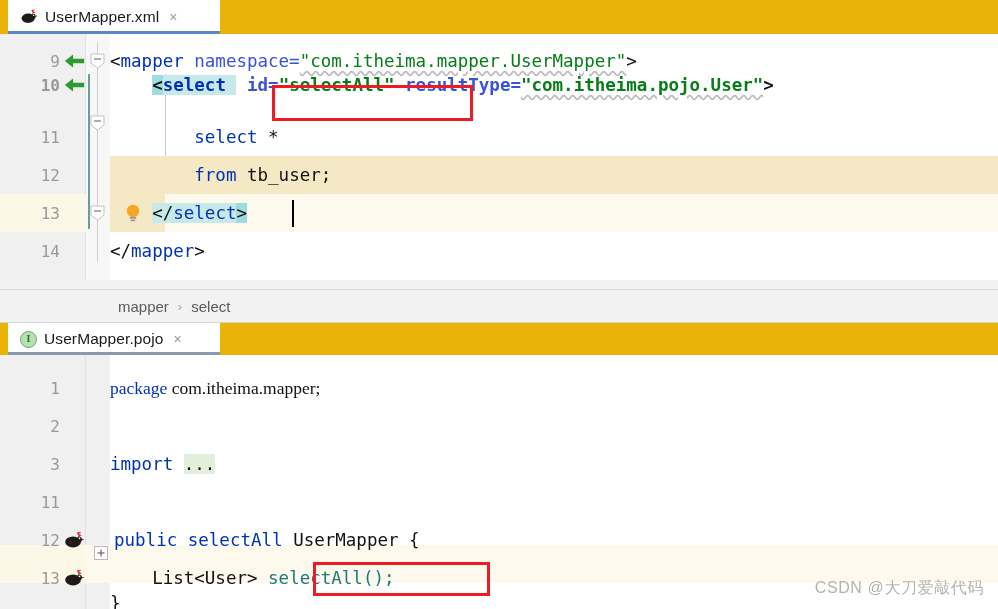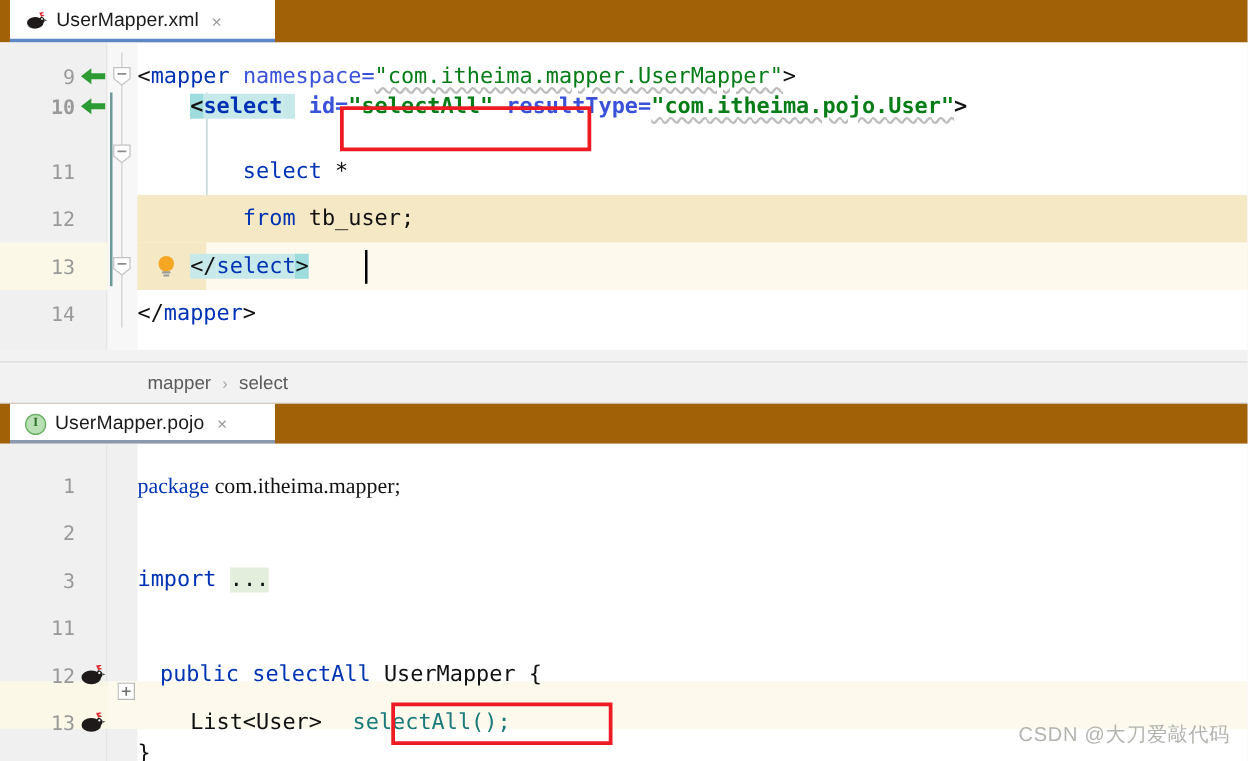--- a/index.html
+++ b/index.html
@@ -7,21 +7,21 @@
     width:998px;height:609px;overflow:hidden;
     background:#ffffff;
     font-family:"Liberation Sans", sans-serif;
     -webkit-font-smoothing:antialiased;
   }
   .app{position:relative;width:998px;height:609px;background:#f2f2f2;}
 
   
   .tabbar{
     position:absolute;left:0;width:998px;height:34px;
-    background:#a16207;
+    background:#eab308;
     border-bottom:0;
   }
   .tabbar .tab{
     position:absolute;left:8px;top:0;height:34px;
     display:flex;align-items:center;gap:7px;
     padding:0 10px 0 12px;
     background:#ffffff;
     box-sizing:border-box;
   }
   .tabbar .tab-underline{
@@ -81,21 +81,21 @@
     font-size:17.5px;
     letter-spacing:0px;
   }
 
   
   .t-tag{color:#0033b3;}
   .t-brk{color:#111111;}
   .t-attr{color:#3a51d9;}
   .t-val{color:#067d17;}
   .t-kw{color:#0033b3;font-weight:normal;}
-  .t-teal{color:#1a7a7a;margin-left:14px;}
+  .t-teal{color:#1a7a7a;}
   .t-plain{color:#111111;}
 
   .wavy{
     text-decoration:underline;
     text-decoration-style:wavy;
     text-decoration-color:#bdbdbd;
     text-underline-offset:3px;
   }
 
   
@@ -333,21 +333,21 @@
       <div class="lnum">12</div>
       <div class="gicon">
         <svg width="22" height="19" viewBox="0 0 18 16">
           <path d="M11.4 1.2c1.3-.5 2.8-.6 3.8-.1-.9.3-1.7.8-2.2 1.5 1 .1 2 .5 2.6 1.1-1 0-2 .2-2.7.7z" fill="#e0282e"></path>
           <ellipse cx="8.2" cy="9.2" rx="6.6" ry="4.6" fill="#1e1a19"></ellipse>
           <path d="M12.6 4.4c1.8 0 3.2 1.3 3.2 2.8 0 1.3-1 2.3-2.4 2.5-1.1.2-2.2-.2-2.8-1z" fill="#1e1a19"></path>
           <circle cx="13.6" cy="6.2" r=".75" fill="#ffffff"></circle>
           <path d="M15.9 6.6l1.9.5-1.9.7z" fill="#3a3432"></path>
         </svg>
       </div>
-      <div class="code" style="left:128px;">
+      <div class="code" style="left:114px;">
         <span class="t-kw">public</span><span class="t-plain"> </span><span class="t-kw">selectAll</span><span class="t-plain"> </span><span class="t-plain">UserMapper</span><span class="t-plain"> </span><span class="t-plain">{</span>
       </div>
     </div>
 
     <div class="row" style="top:204px;">
       <div class="lnum">13</div>
       <div class="gicon">
         <svg width="22" height="19" viewBox="0 0 18 16">
           <path d="M11.4 1.2c1.3-.5 2.8-.6 3.8-.1-.9.3-1.7.8-2.2 1.5 1 .1 2 .5 2.6 1.1-1 0-2 .2-2.7.7z" fill="#e0282e"></path>
           <ellipse cx="8.2" cy="9.2" rx="6.6" ry="4.6" fill="#1e1a19"></ellipse>

